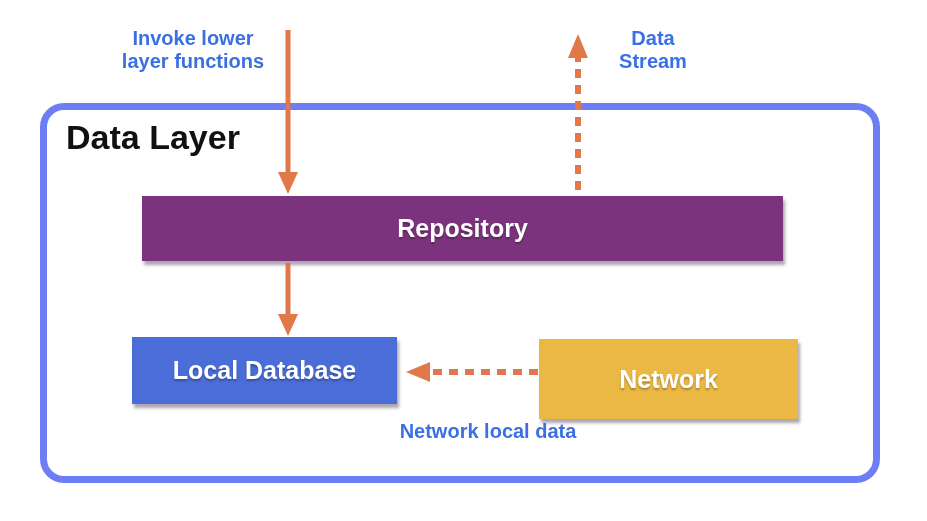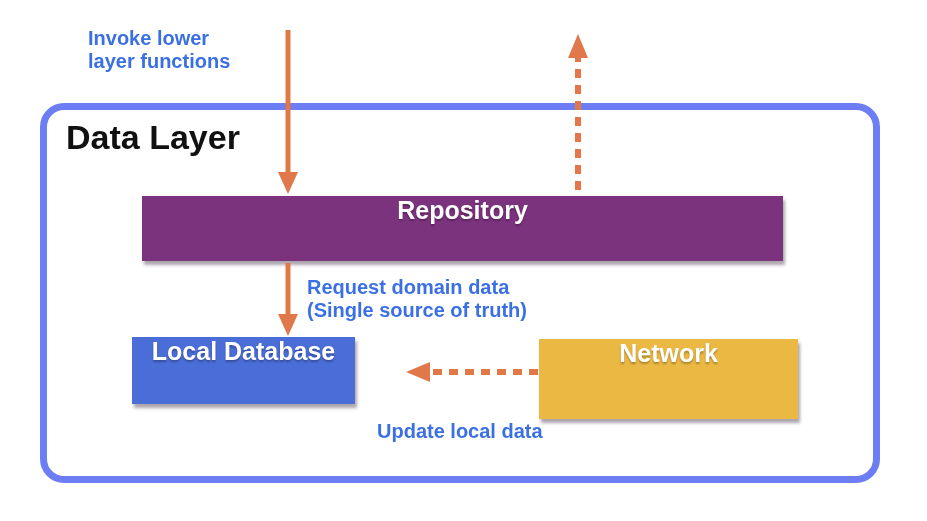--- a/index.html
+++ b/index.html
@@ -31,54 +31,56 @@
     left: 66px;
     top: 118px;
     font-size: 34px;
     font-weight: 700;
     color: #111111;
     letter-spacing: 0;
   }
   .node {
     position: absolute;
     display: flex;
+    align-items: center;
     justify-content: center;
     color: #ffffff;
     font-size: 25px;
     font-weight: 700;
     text-shadow: 0 2px 2px rgba(0,0,0,0.28);
     box-shadow: 2px 4px 3px rgba(105,92,108,0.55);
   }
   .node-repository {
     left: 142px;
     top: 196px;
     width: 641px;
     height: 65px;
     background: #7C337D;
   }
   .node-local-database {
     left: 132px;
     top: 337px;
-    width: 223px;
+    width: 265px;
     height: 67px;
     background: #4A6DD8;
   }
   .node-network {
     left: 539px;
     top: 339px;
     width: 259px;
     height: 80px;
     background: #EBB843;
   }
   .edge-label {
     position: absolute;
     color: #3B70E4;
     font-size: 20px;
     font-weight: 700;
     line-height: 1.15;
+    text-align: center;
     white-space: pre-line;
   }
   .label-invoke {
     left: 88px;
     top: 27px;
     width: 210px;
   }
   .label-data-stream {
     left: 603px;
     top: 27px;
@@ -143,19 +145,19 @@
 
     <g stroke="#E0784A" fill="#E0784A">
       <line x1="538" y1="372" x2="428" y2="372" stroke-width="6" stroke-dasharray="9 7"></line>
       <polygon points="406,372 430,362 430,382" stroke="none"></polygon>
     </g>
   </svg>
 
   <div class="edge-label label-invoke">Invoke lower
 layer functions</div>
 
+  <div class="edge-label label-data-stream">Data
+Stream</div>
 
-  <div class="edge-label label-request">Request domain data
-(Single source of truth)</div>
 
-  <div class="edge-label label-update">Update local data</div>
+  <div class="edge-label label-update">Network local data</div>
 
 </div>
 
 </body></html>

